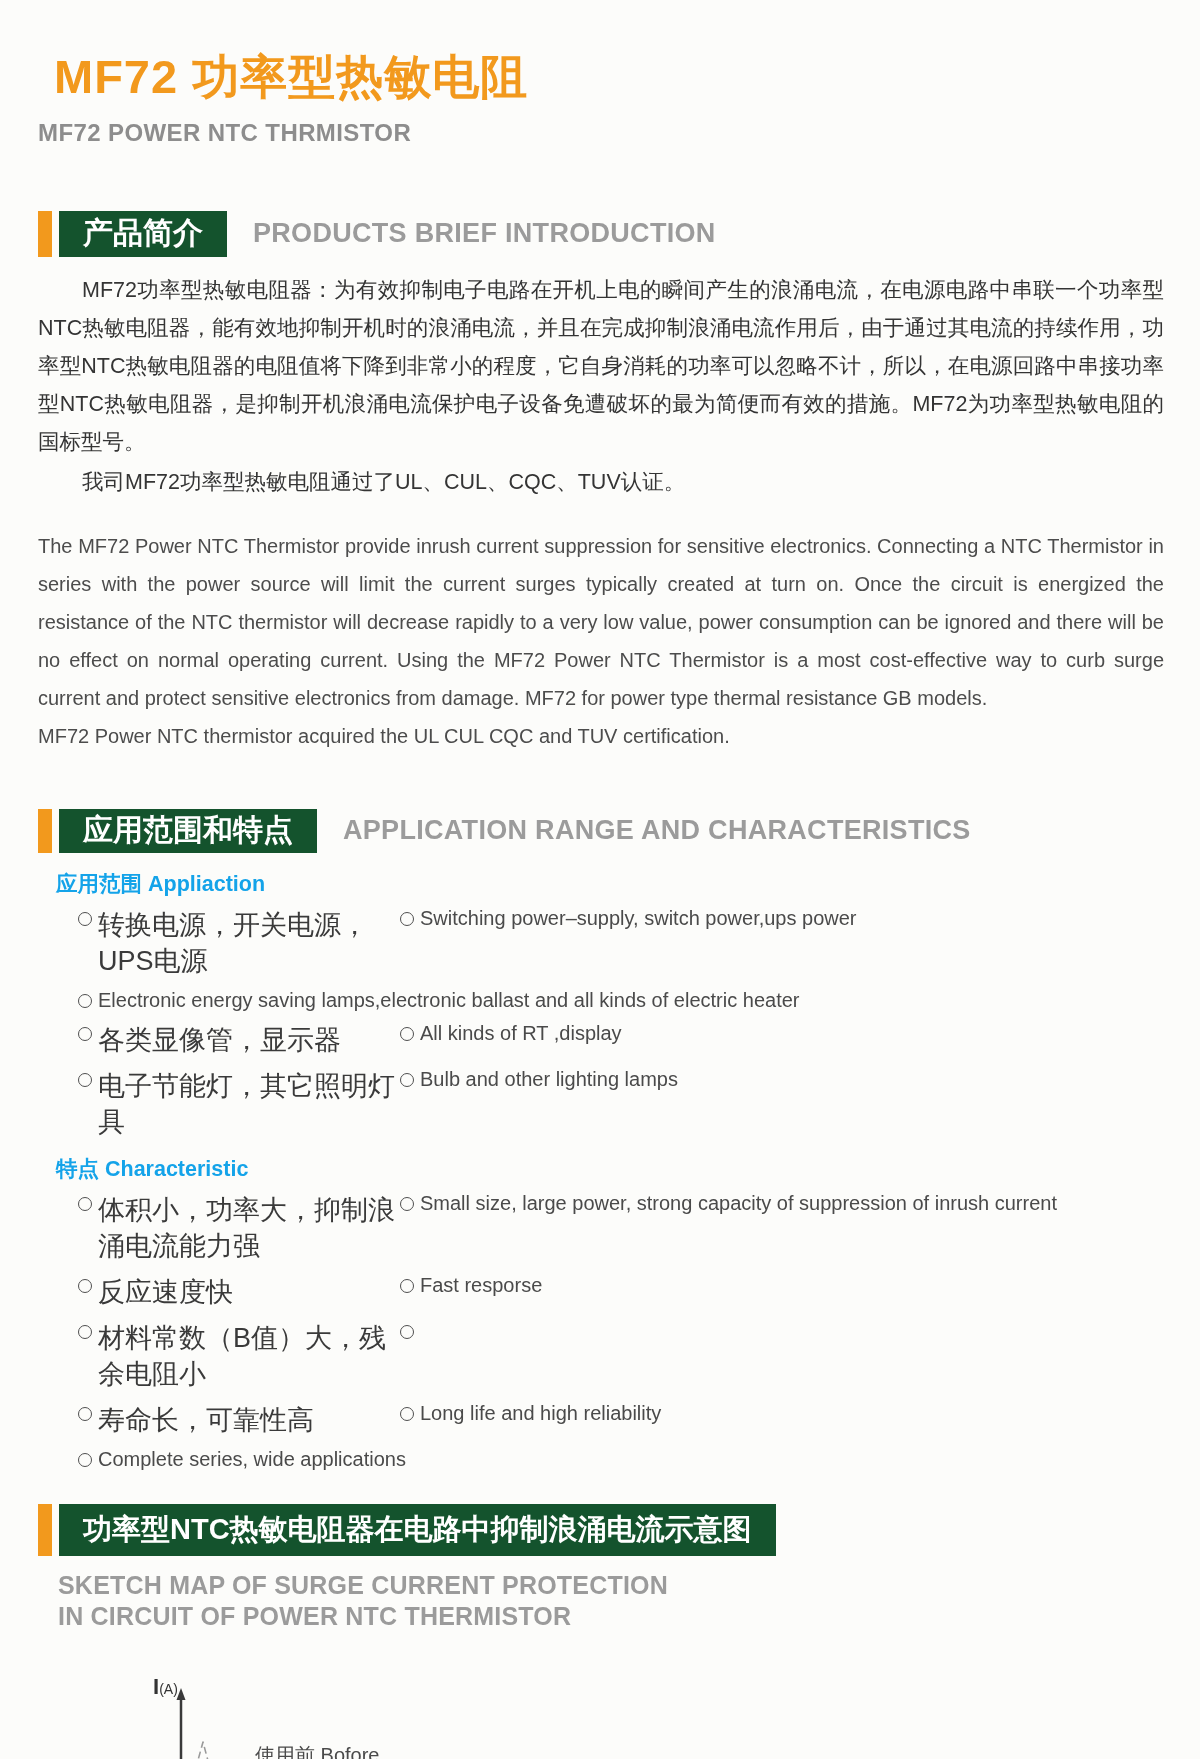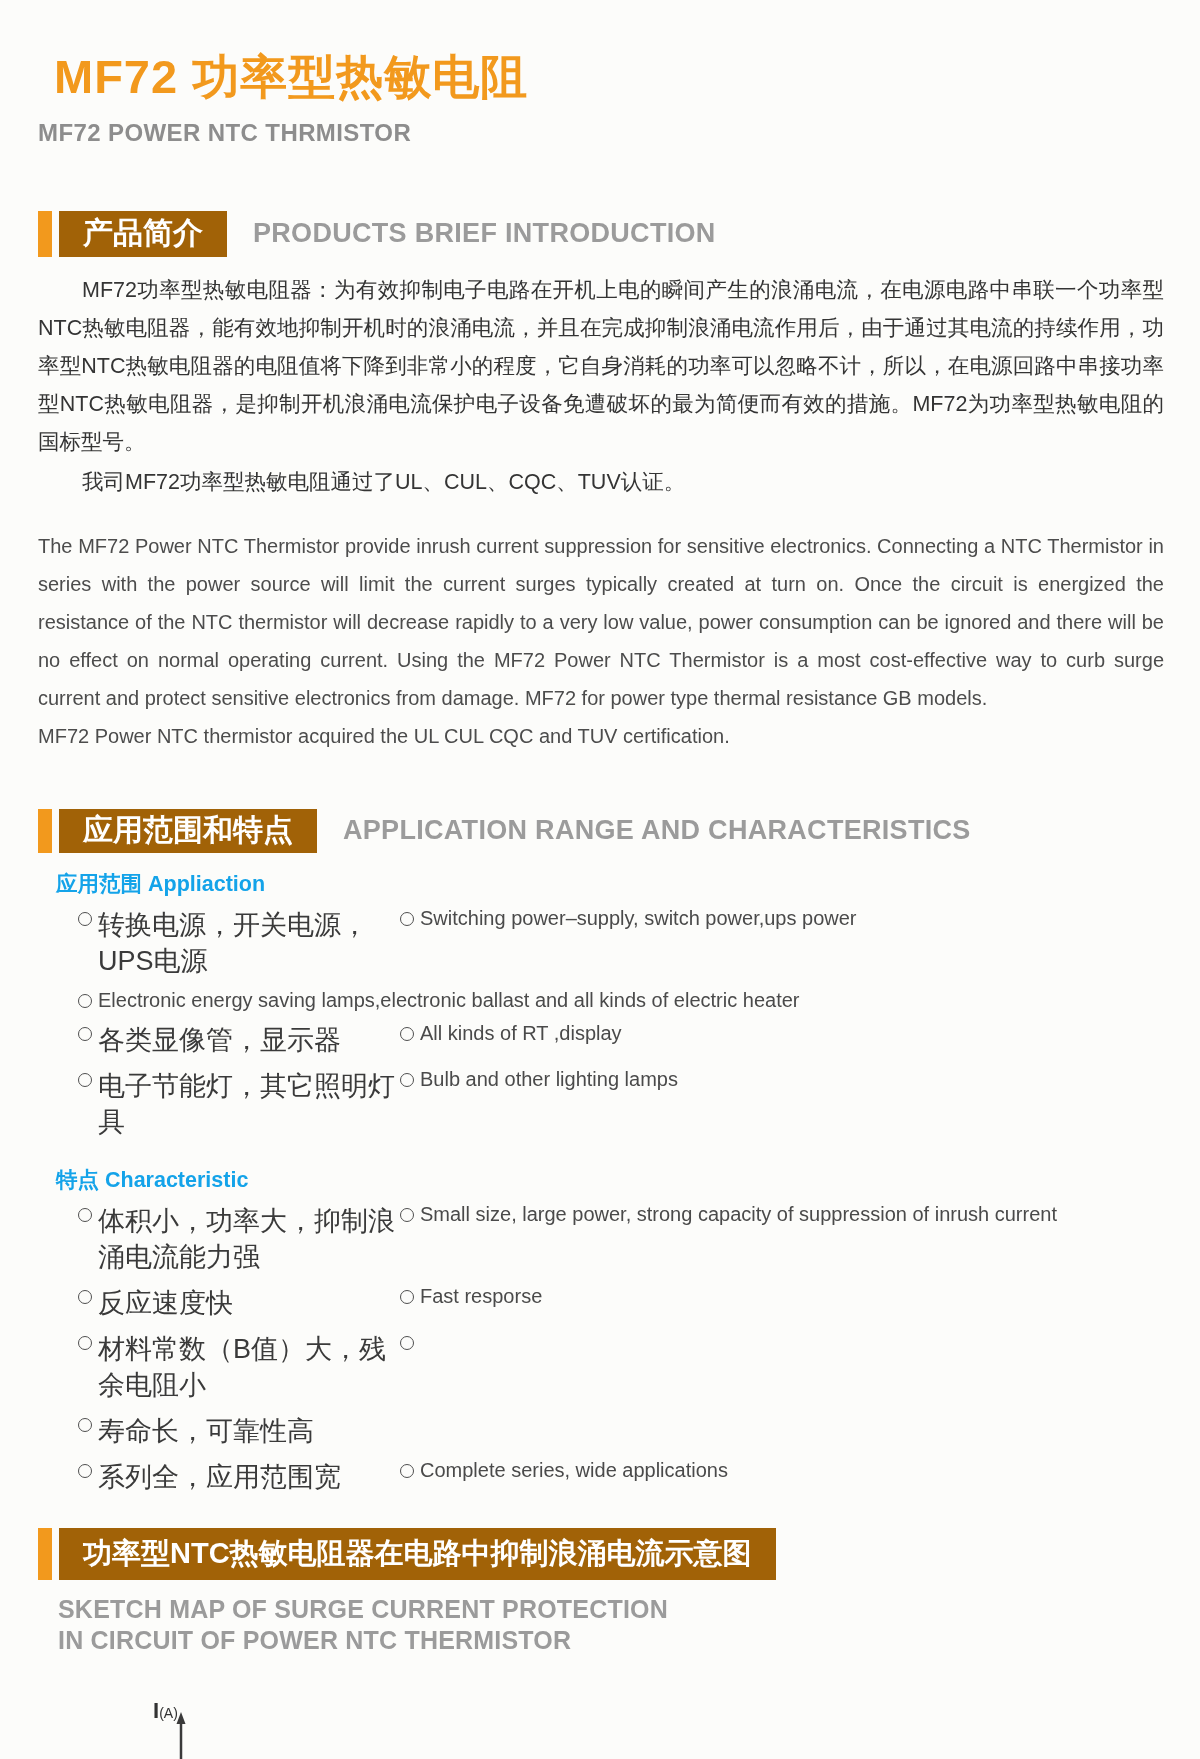--- a/index.html
+++ b/index.html
@@ -11,36 +11,36 @@
   }
   .page{box-sizing:border-box;padding:36px 36px 0 38px;}
 
   
   .title{margin:16px;color:#F2991D;font-size:47px;font-weight:900;letter-spacing:1px;line-height:1.08;}
   .subtitle{color:#8d8d8d;font-size:24px;font-weight:bold;margin-top:3px;letter-spacing:.4px;}
 
   
   .sec-head{display:flex;align-items:stretch;height:46px;margin-top:64px;}
   .accent-bar{width:14px;background:#F2991D;margin-right:7px;flex:0 0 auto;}
-  .badge{background:#a16207;color:#ffffff;font-weight:bold;font-size:30px;
+  .badge{background:#14532d;color:#ffffff;font-weight:bold;font-size:30px;
          display:flex;align-items:center;padding:16px 24px;white-space:nowrap;}
   .sec-en{color:#9b9b9b;font-weight:bold;font-size:27px;align-self:center;
           margin-left:26px;letter-spacing:.3px;white-space:nowrap;}
 
   
   .zh-para{font-size:21.5px;line-height:38px;color:#343434;text-align:justify;margin:14px 0 0 0;}
   .indent{text-indent:44px;}
   .cert-zh{margin-top:2px;}
   .en-para{font-size:20px;line-height:38px;color:#4c4c4c;text-align:justify;margin:26px 0 0 0;}
   .en-cert{margin-top:0;text-align:left;}
 
   
   .apps .sec-head{margin-top:54px;height:44px;}
   .blue-subhead{color:#14A3E9;font-weight:bold;font-size:21.5px;margin:16px 0 4px 18px;}
-  .blue-subhead.second{margin-top:20px;}
+  .blue-subhead.second{margin-top:9px;}
   .list{margin:4px 0 0 0;}
   .list-row{display:flex;align-items:flex-start;padding:5px 0 5px 40px;}
   .col-zh{width:322px;display:flex;color:#3a3a3a;font-size:27px;flex:0 0 auto;}
   .col-en{flex:1;display:flex;color:#4a4a4a;font-size:20px;}
   .bullet{width:12px;height:12px;border:1.5px solid #4f4f4f;border-radius:50%;
           flex:0 0 auto;margin:5px 6px 0 0;background:transparent;}
 
   
   .sketch .sec-head{margin-top:28px;height:52px;}
   .sketch .badge{font-size:29px;}
@@ -145,26 +145,26 @@
           </span>
         <span class="col-en">
             <span class="bullet"></span>
           </span>
       </div>
       <div class="list-row">
         <span class="col-zh">
             <span class="bullet"></span>
             <span>寿命长，可靠性高</span>
           </span>
+        <span class="col-en">
+            <span class="bullet"></span>
+            <span>Long life and high reliability</span>
+          </span>
       </div>
       <div class="list-row">
-        <span class="col-zh">
-            <span class="bullet"></span>
-            <span>系列全，应用范围宽</span>
-          </span>
         <span class="col-en">
             <span class="bullet"></span>
             <span>Complete series, wide applications</span>
           </span>
       </div>
     </div>
   </section>
 
   <section class="sketch">
     <div class="sec-head">

